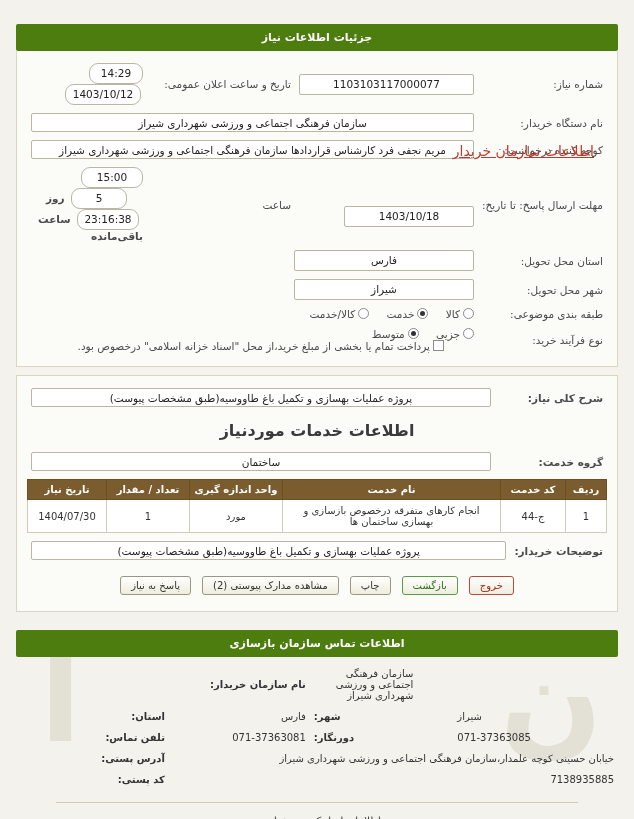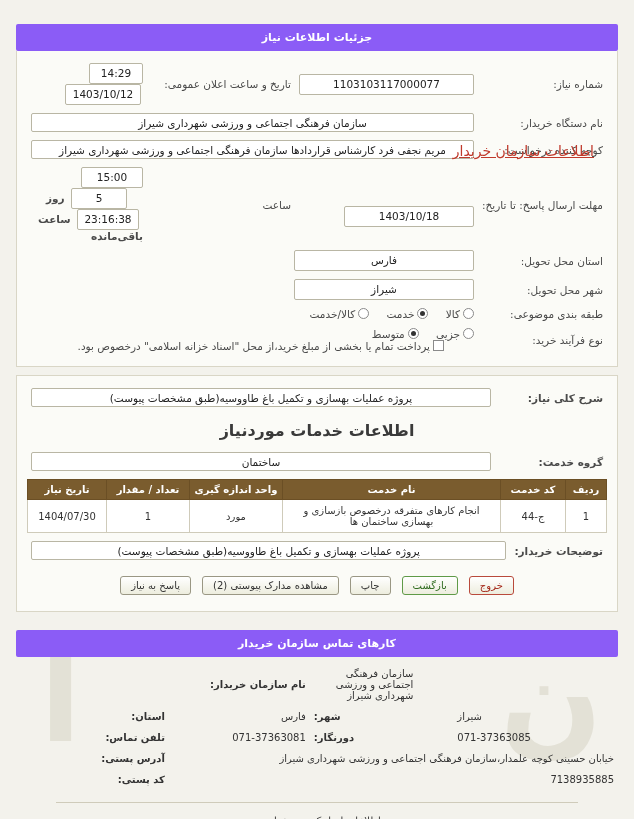--- a/index.html
+++ b/index.html
@@ -30,21 +30,21 @@
   .wm4 { left: 500px; top: 640px; font-size: 120px;}
 
   .content {
     position: relative;
     z-index: 2;
     padding: 0 16px;
   }
 
   
   .bar {
-    background: #8b5cf6;
+    background: #4d7c0f;
     color: #fff;
     font-size: 11px;
     font-weight: bold;
     text-align: center;
     padding: 7px 0;
     margin: 0;
     border-radius: 2px;
   }
   .barwrap { margin: 24px 0 0 0; }
 
@@ -83,21 +83,21 @@
     text-align: center;
     padding: 0 4px;
     border-radius: 2px;
     overflow: hidden;
     white-space: nowrap;
   }
   .inp.short { width: 120px; margin-top: 24px; }
   .inp.tiny { width: 54px; }
   .inp.mid { width: 165px; }
   .inp.wide { width: 100%; box-sizing: border-box; }
-  .inline { display: inline-block; vertical-align: middle; }
+  .inline { display: inline-block; vertical-align: middle; border-radius: 9px; }
   .redlink {
     color: #c0392b;
     text-decoration: underline;
     font-size: 14px;
     cursor: pointer;
   }
   .smalltxt { font-size: 10.5px; color: #4a4a4a; font-weight: bold; }
 
   
   .radio {
@@ -369,21 +369,21 @@
       <div class="btnrow">
         <span class="btn red">خروج</span>
         <span class="btn green">بازگشت</span>
         <span class="btn">چاپ</span>
         <span class="btn">مشاهده مدارک پیوستی (2)</span>
         <span class="btn">پاسخ به نیاز</span>
       </div>
     </div>
 
     <div class="barwrap" style="margin-top:18px">
-      <div class="bar">کارهای تماس سازمان خریدار</div>
+      <div class="bar">اطلاعات تماس سازمان بازسازی</div>
     </div>
 
     <div class="contact">
       <table class="contact-tbl">
         <tbody>
             <tr>
           <td style="width:160px"></td>
           <td class="cval">سازمان فرهنگی اجتماعی و ورزشی شهرداری شیراز</td>
           <td class="clbl" style="text-align:right;width:110px">نام سازمان خریدار:</td>
           <td style="width:120px"></td>

